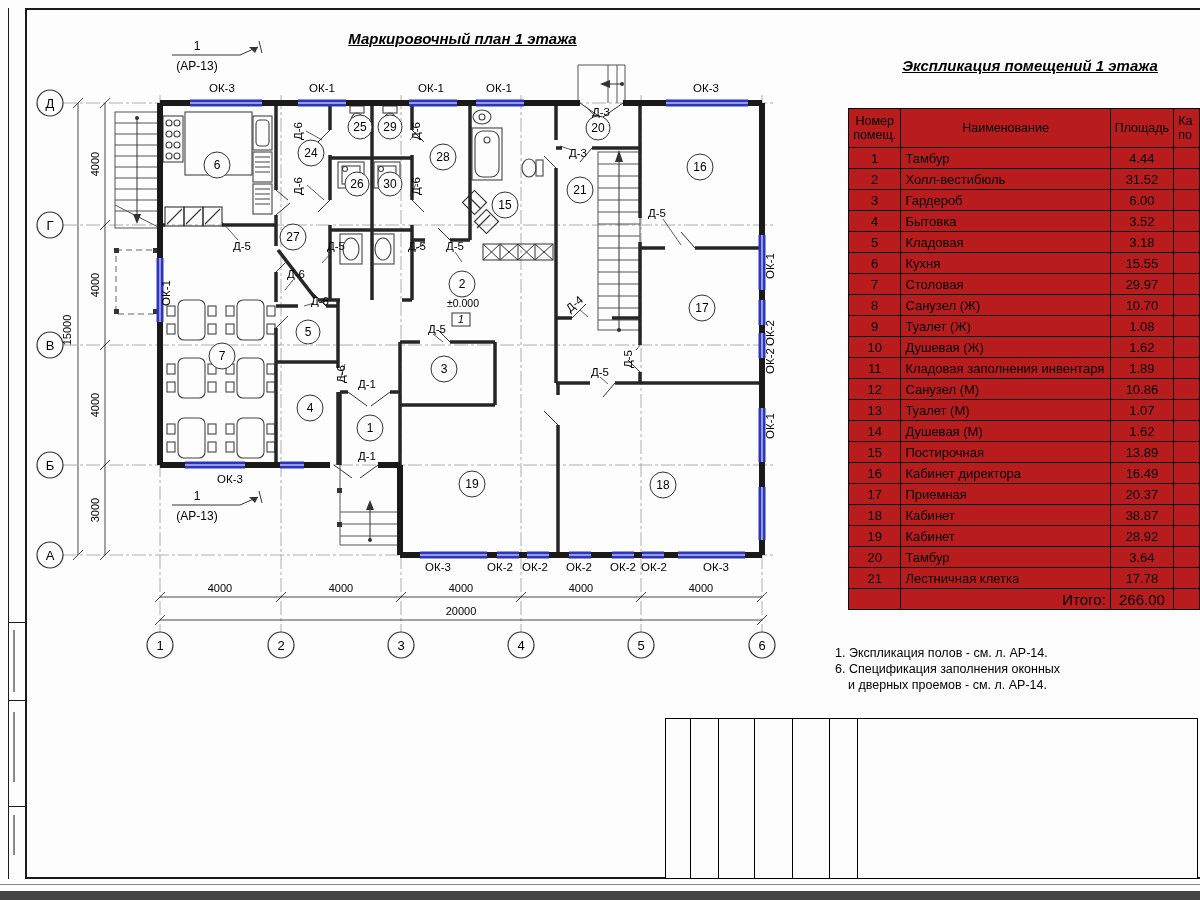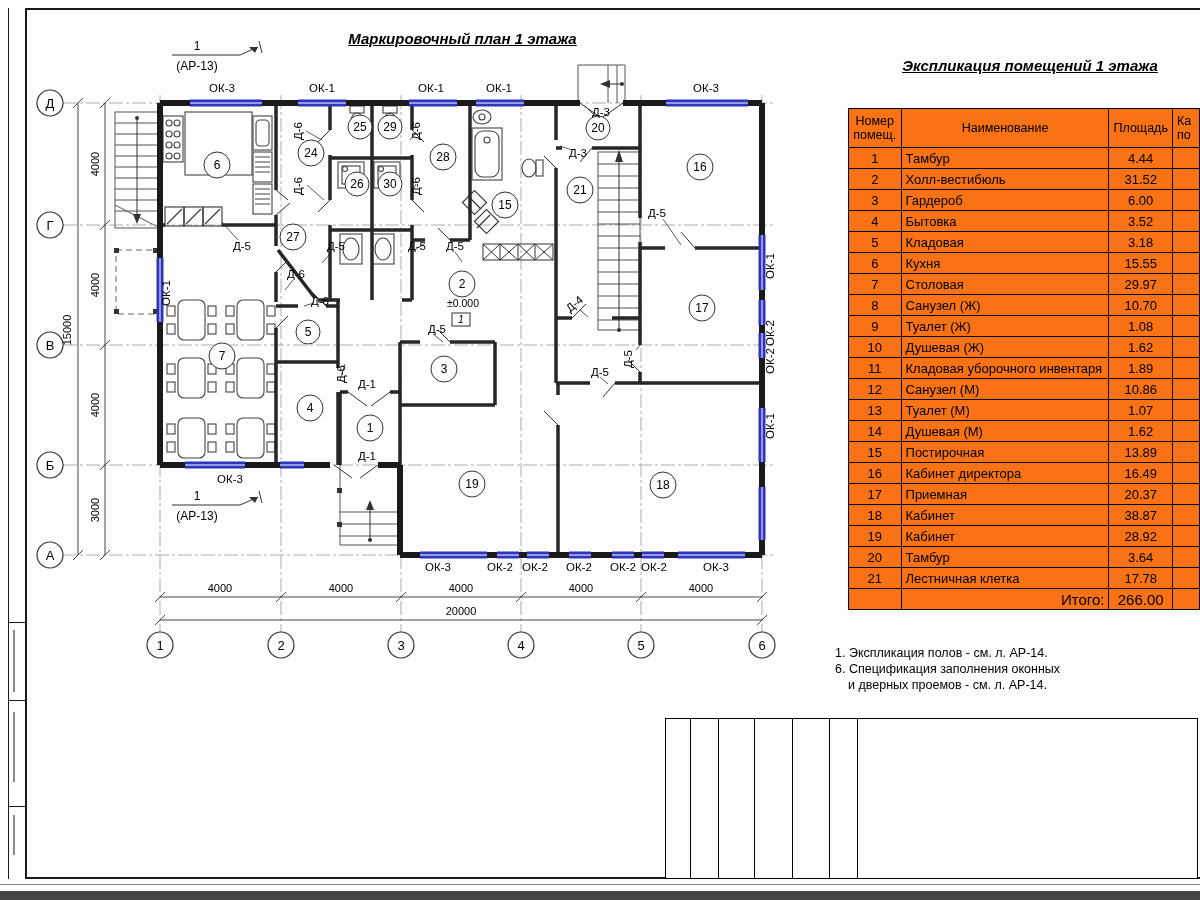--- a/index.html
+++ b/index.html
@@ -7,21 +7,21 @@
   .abs{position:absolute;}
   
   .frame-line{position:absolute;background:#1a1a1a;}
   
   .plan-title{position:absolute;left:340px;top:30px;width:245px;text-align:center;
     font-style:italic;font-weight:bold;font-size:15px;text-decoration:underline;}
   
   .expl-title{position:absolute;left:880px;top:57px;width:300px;text-align:center;
     font-style:italic;font-weight:bold;font-size:15px;text-decoration:underline;}
   table.expl{position:absolute;left:848px;top:108px;border-collapse:collapse;table-layout:fixed;
-    font-size:13px;background:#f97316;}
+    font-size:13px;background:#b91c1c;}
   table.expl td,table.expl th{border:1.4px solid #000;padding:0 4px;height:20px;overflow:hidden;
     white-space:nowrap;font-weight:normal;}
   table.expl th{height:38px;text-align:center;font-size:12.5px;line-height:1.15;}
   td.c-num{text-align:center;}
   td.c-name{text-align:left;}
   td.c-area{text-align:center;}
   td.c-cat{text-align:left;}
   tr.total-row td{font-size:15px;}
   tr.total-row td.c-name{text-align:right;}
   
@@ -535,21 +535,21 @@
 
       <tr>
         <td class="c-num">10</td>
         <td class="c-name">Душевая (Ж)</td>
         <td class="c-area">1.62</td>
         <td class="c-cat"></td>
       </tr>
 
       <tr>
         <td class="c-num">11</td>
-        <td class="c-name">Кладовая уборочного инвентаря</td>
+        <td class="c-name">Кладовая заполнения инвентаря</td>
         <td class="c-area">1.89</td>
         <td class="c-cat"></td>
       </tr>
 
       <tr>
         <td class="c-num">12</td>
         <td class="c-name">Санузел (М)</td>
         <td class="c-area">10.86</td>
         <td class="c-cat"></td>
       </tr>

